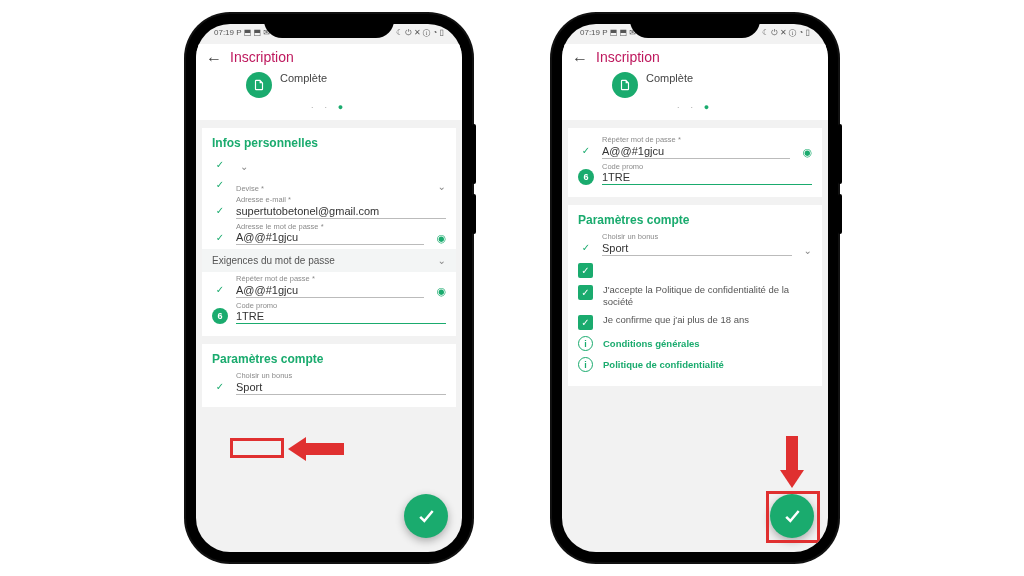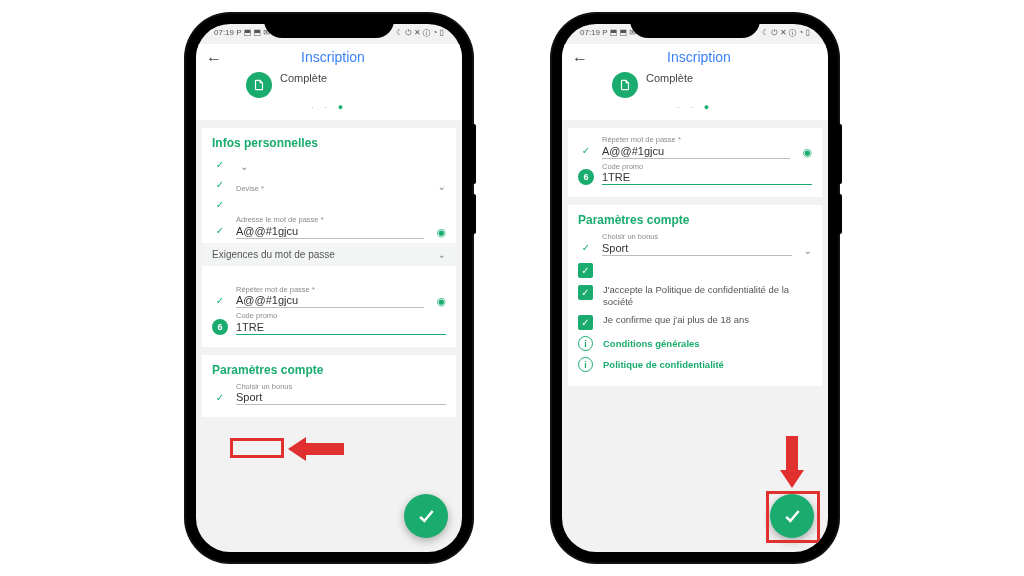--- a/index.html
+++ b/index.html
@@ -16,21 +16,21 @@
   .phone{width:286px;height:548px;background:#000;border-radius:44px;padding:10px;position:relative;box-shadow:0 0 0 2px #111;}
   .phone:before{content:"";position:absolute;top:0;left:50%;transform:translateX(-50%);width:130px;height:24px;background:#000;border-radius:0 0 18px 18px;z-index:10;}
   .phone .side-btn{position:absolute;right:-4px;background:#000;width:4px;border-radius:2px;}
   .phone .sb1{top:110px;height:60px;}
   .phone .sb2{top:180px;height:40px;}
   .screen{width:100%;height:100%;background:var(--page-grey);border-radius:34px;overflow:hidden;position:relative;}
   .status{height:20px;font-size:8px;color:#555;display:flex;justify-content:space-between;padding:4px 18px 0;}
   .header{background:#fff;padding:4px 10px 8px;}
   .hdr-row{display:flex;align-items:center;gap:8px;}
   .back{font-size:16px;color:#444;}
-  .title{flex:1;text-align:center;font-size:14px;color:#3b82f6;font-weight:500;margin-right:16px;}
+  .title{flex:1;font-size:14px;color:#be185d;font-weight:500;margin-right:16px;}
   .step-row{display:flex;align-items:flex-start;gap:8px;margin-top:6px;padding-left:40px;}
   .step-ico{width:26px;height:26px;border-radius:50%;background:var(--green);display:flex;align-items:center;justify-content:center;}
   .step-ico svg{width:14px;height:14px;fill:#fff;}
   .step-lbl{font-size:11px;color:#444;}
   .dots{text-align:center;font-size:9px;color:#aaa;letter-spacing:4px;margin-top:4px;}
   .dots .on{color:var(--green);}
   .content{padding:0;}
   .card{background:#fff;margin:8px 6px 0;padding:8px 10px;}
   .sec-title{color:var(--green);font-size:12px;font-weight:600;margin:0 0 6px;}
   .field{display:flex;align-items:flex-end;gap:8px;margin-bottom:4px;position:relative;}
@@ -38,21 +38,21 @@
   .chk{color:var(--green);}
   .badge{background:var(--green);color:#fff;border-radius:50%;font-size:9px;font-weight:bold;}
   .chkbox{width:15px;height:15px;background:var(--green);color:#fff;border-radius:2px;display:flex;align-items:center;justify-content:center;font-size:10px;flex:none;margin-top:1px;}
   .infobox{width:15px;height:15px;border:1.5px solid var(--green);color:var(--green);border-radius:50%;display:flex;align-items:center;justify-content:center;font-size:9px;font-weight:bold;flex:none;}
   .fcol{flex:1;min-width:0;}
   .flabel{font-size:7.5px;color:var(--grey);line-height:1;}
   .fval{font-size:11px;color:var(--text);border-bottom:1px solid #bbb;padding:1px 0;white-space:nowrap;overflow:hidden;text-overflow:ellipsis;}
   .fval.green-line{border-bottom:1.5px solid var(--green);}
   .chev{color:#888;font-size:10px;margin-left:4px;flex:none;}
   .eye{color:var(--green);font-size:11px;margin-left:4px;flex:none;}
-  .req-box{background:var(--light);margin:4px -10px 20px;padding:6px 10px;display:flex;justify-content:space-between;align-items:center;font-size:10px;color:#555;}
+  .req-box{background:var(--light);margin:4px -10px 3px;padding:6px 10px;display:flex;justify-content:space-between;align-items:center;font-size:10px;color:#555;}
   .consent{display:flex;gap:10px;align-items:flex-start;font-size:9.5px;color:#555;margin:6px 0;line-height:1.3;}
   .link-row{display:flex;gap:10px;align-items:center;font-size:9.5px;color:var(--green);font-weight:600;margin:6px 0;}
   .fab{position:absolute;bottom:14px;right:14px;width:44px;height:44px;border-radius:50%;background:var(--green);display:flex;align-items:center;justify-content:center;box-shadow:0 3px 8px rgba(0,0,0,.3);}
   .fab svg{width:20px;height:20px;stroke:#fff;stroke-width:3;fill:none;}
   
   .red-box{position:absolute;border:3px solid var(--red);pointer-events:none;}
   .arrow-h{position:absolute;pointer-events:none;display:flex;align-items:center;}
   .arrow-h .shaft{height:12px;background:var(--red);}
   .arrow-h .head{width:0;height:0;border-top:12px solid transparent;border-bottom:12px solid transparent;border-right:18px solid var(--red);}
   .arrow-v{position:absolute;pointer-events:none;display:flex;flex-direction:column;align-items:center;}
@@ -98,20 +98,24 @@
         <div class="field">
           <span class="chk">✓</span>
           <div class="fcol">
             <div class="flabel">Devise *</div>
           </div>
           <span class="chev">⌄</span>
         </div>
 
         <div class="field">
           <span class="chk">✓</span>
+          <div class="fcol">
+            <div class="flabel">Adresse e-mail *</div>
+            <div class="fval">supertutobetonel@gmail.com</div>
+          </div>
         </div>
 
         <div class="field">
           <span class="chk">✓</span>
           <div class="fcol">
             <div class="flabel">Adresse le mot de passe *</div>
             <div class="fval">A@@#1gjcu</div>
           </div>
           <span class="eye">◉</span>
         </div>

